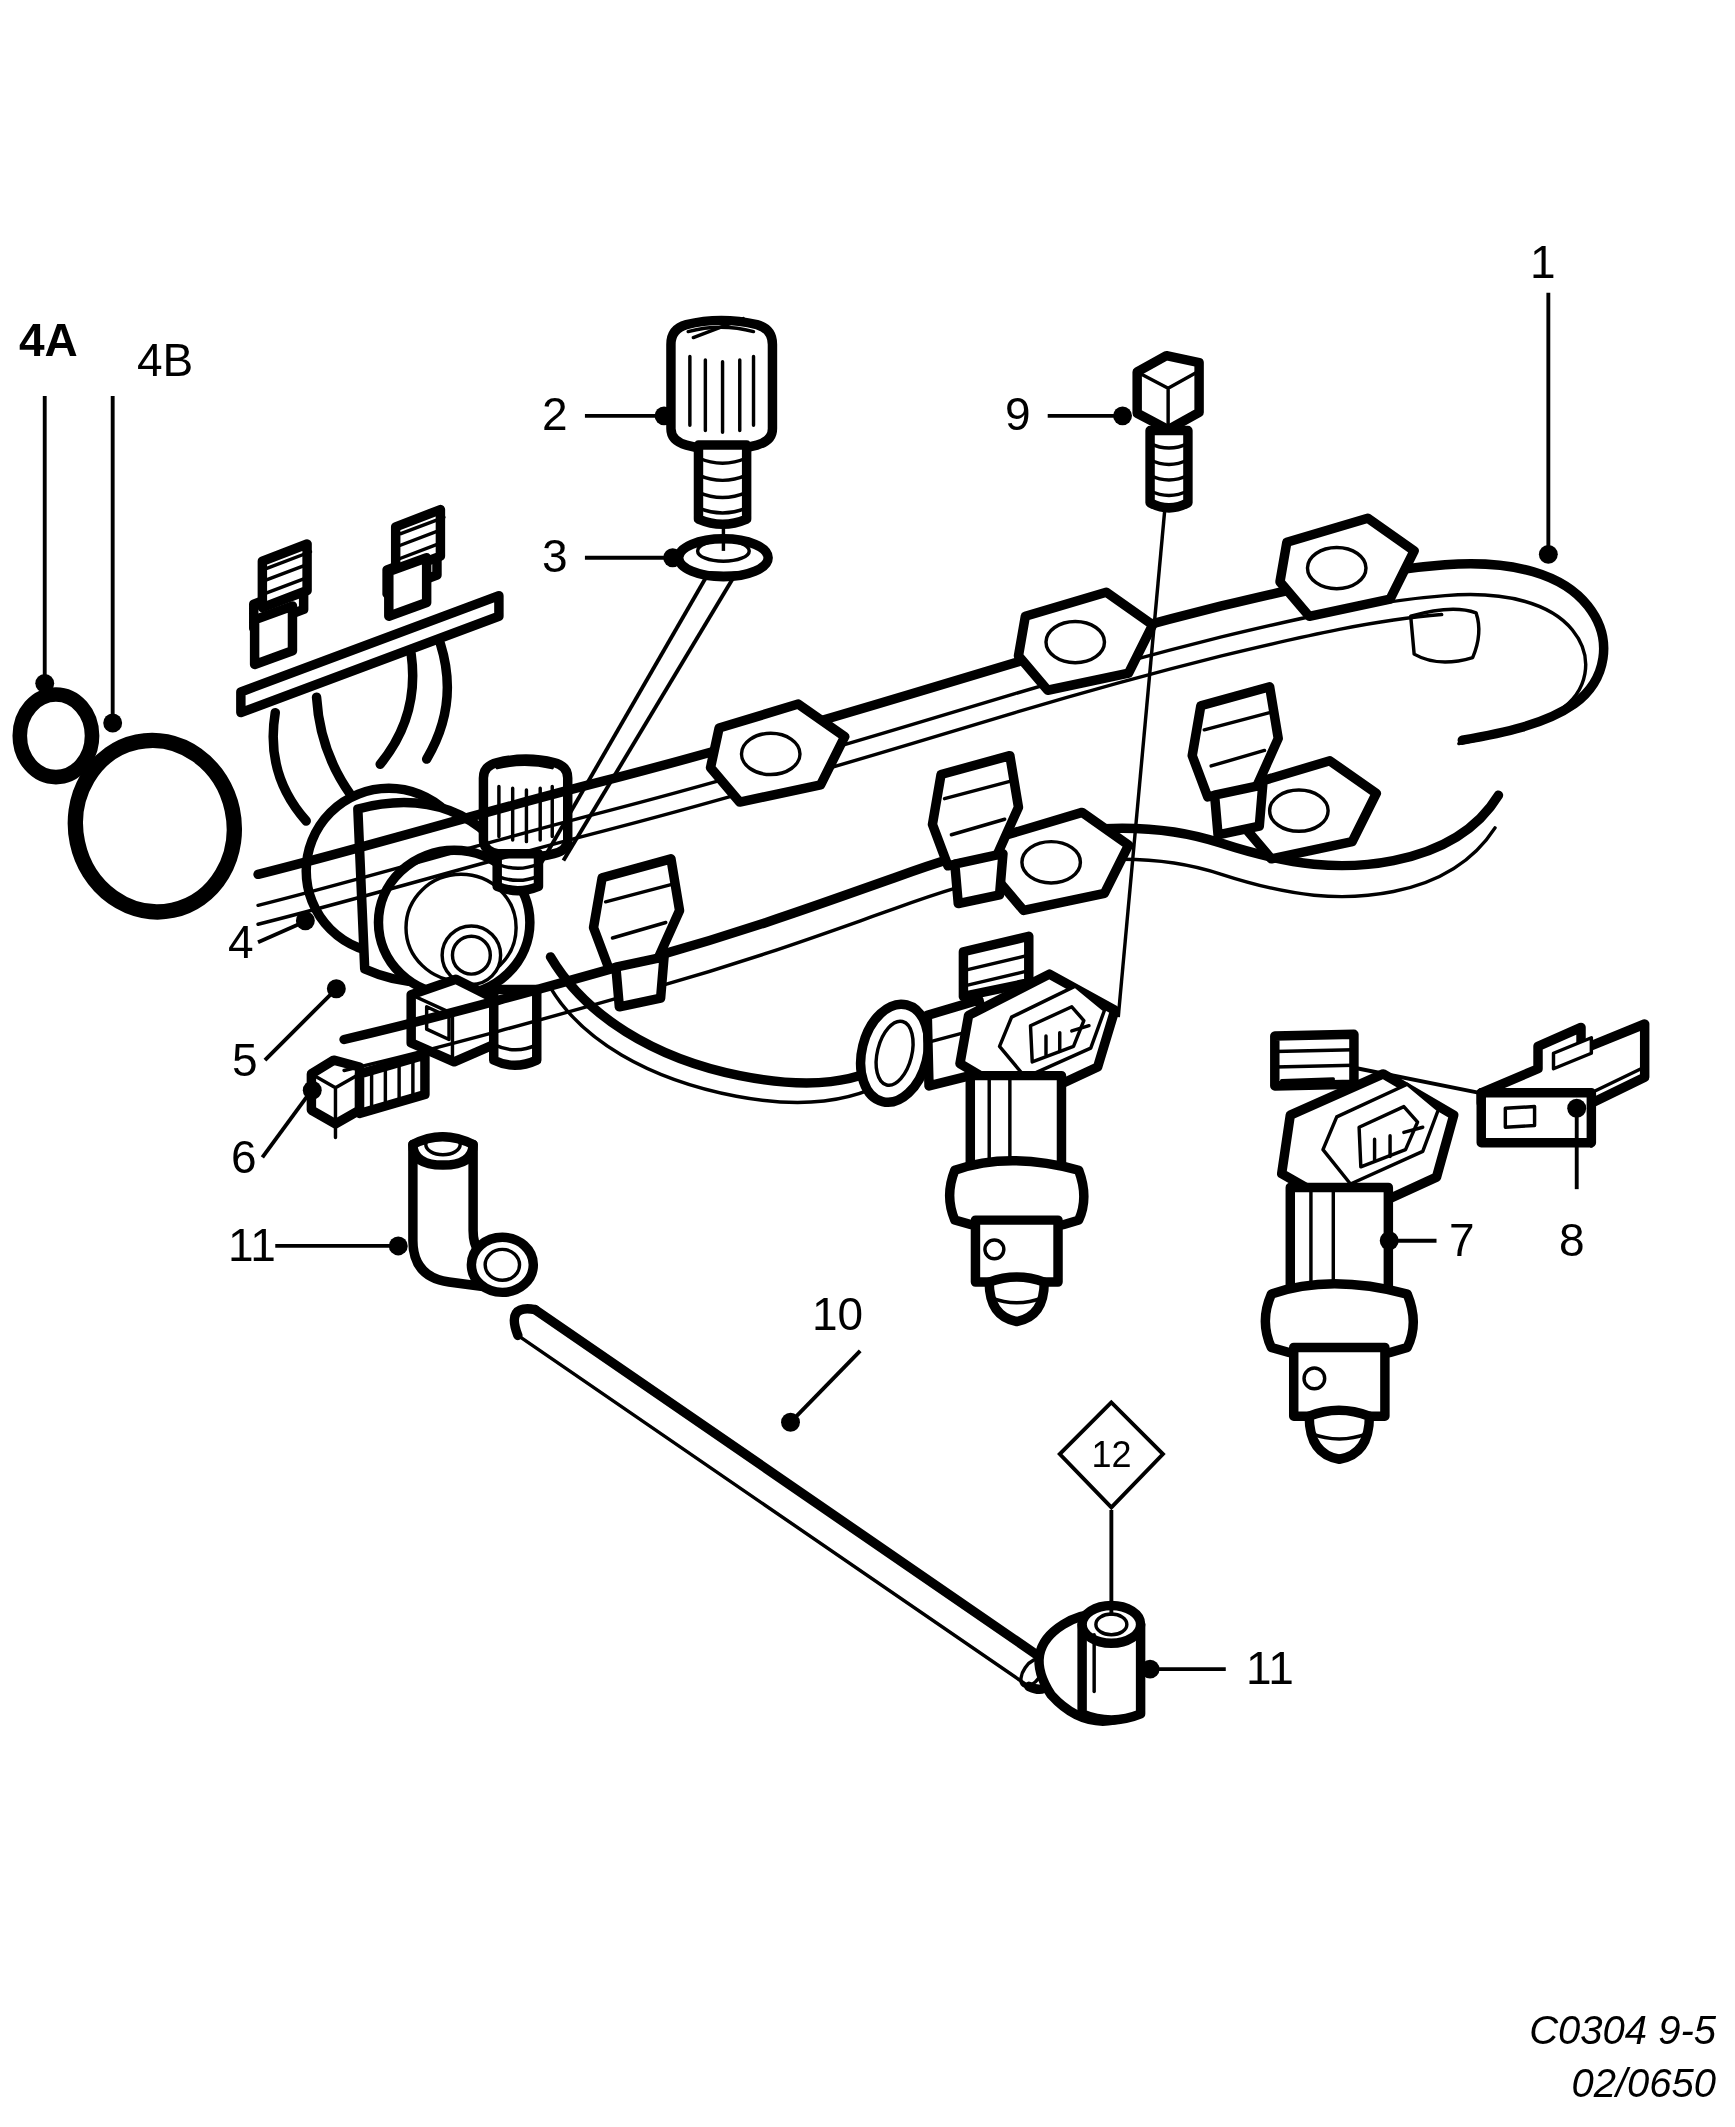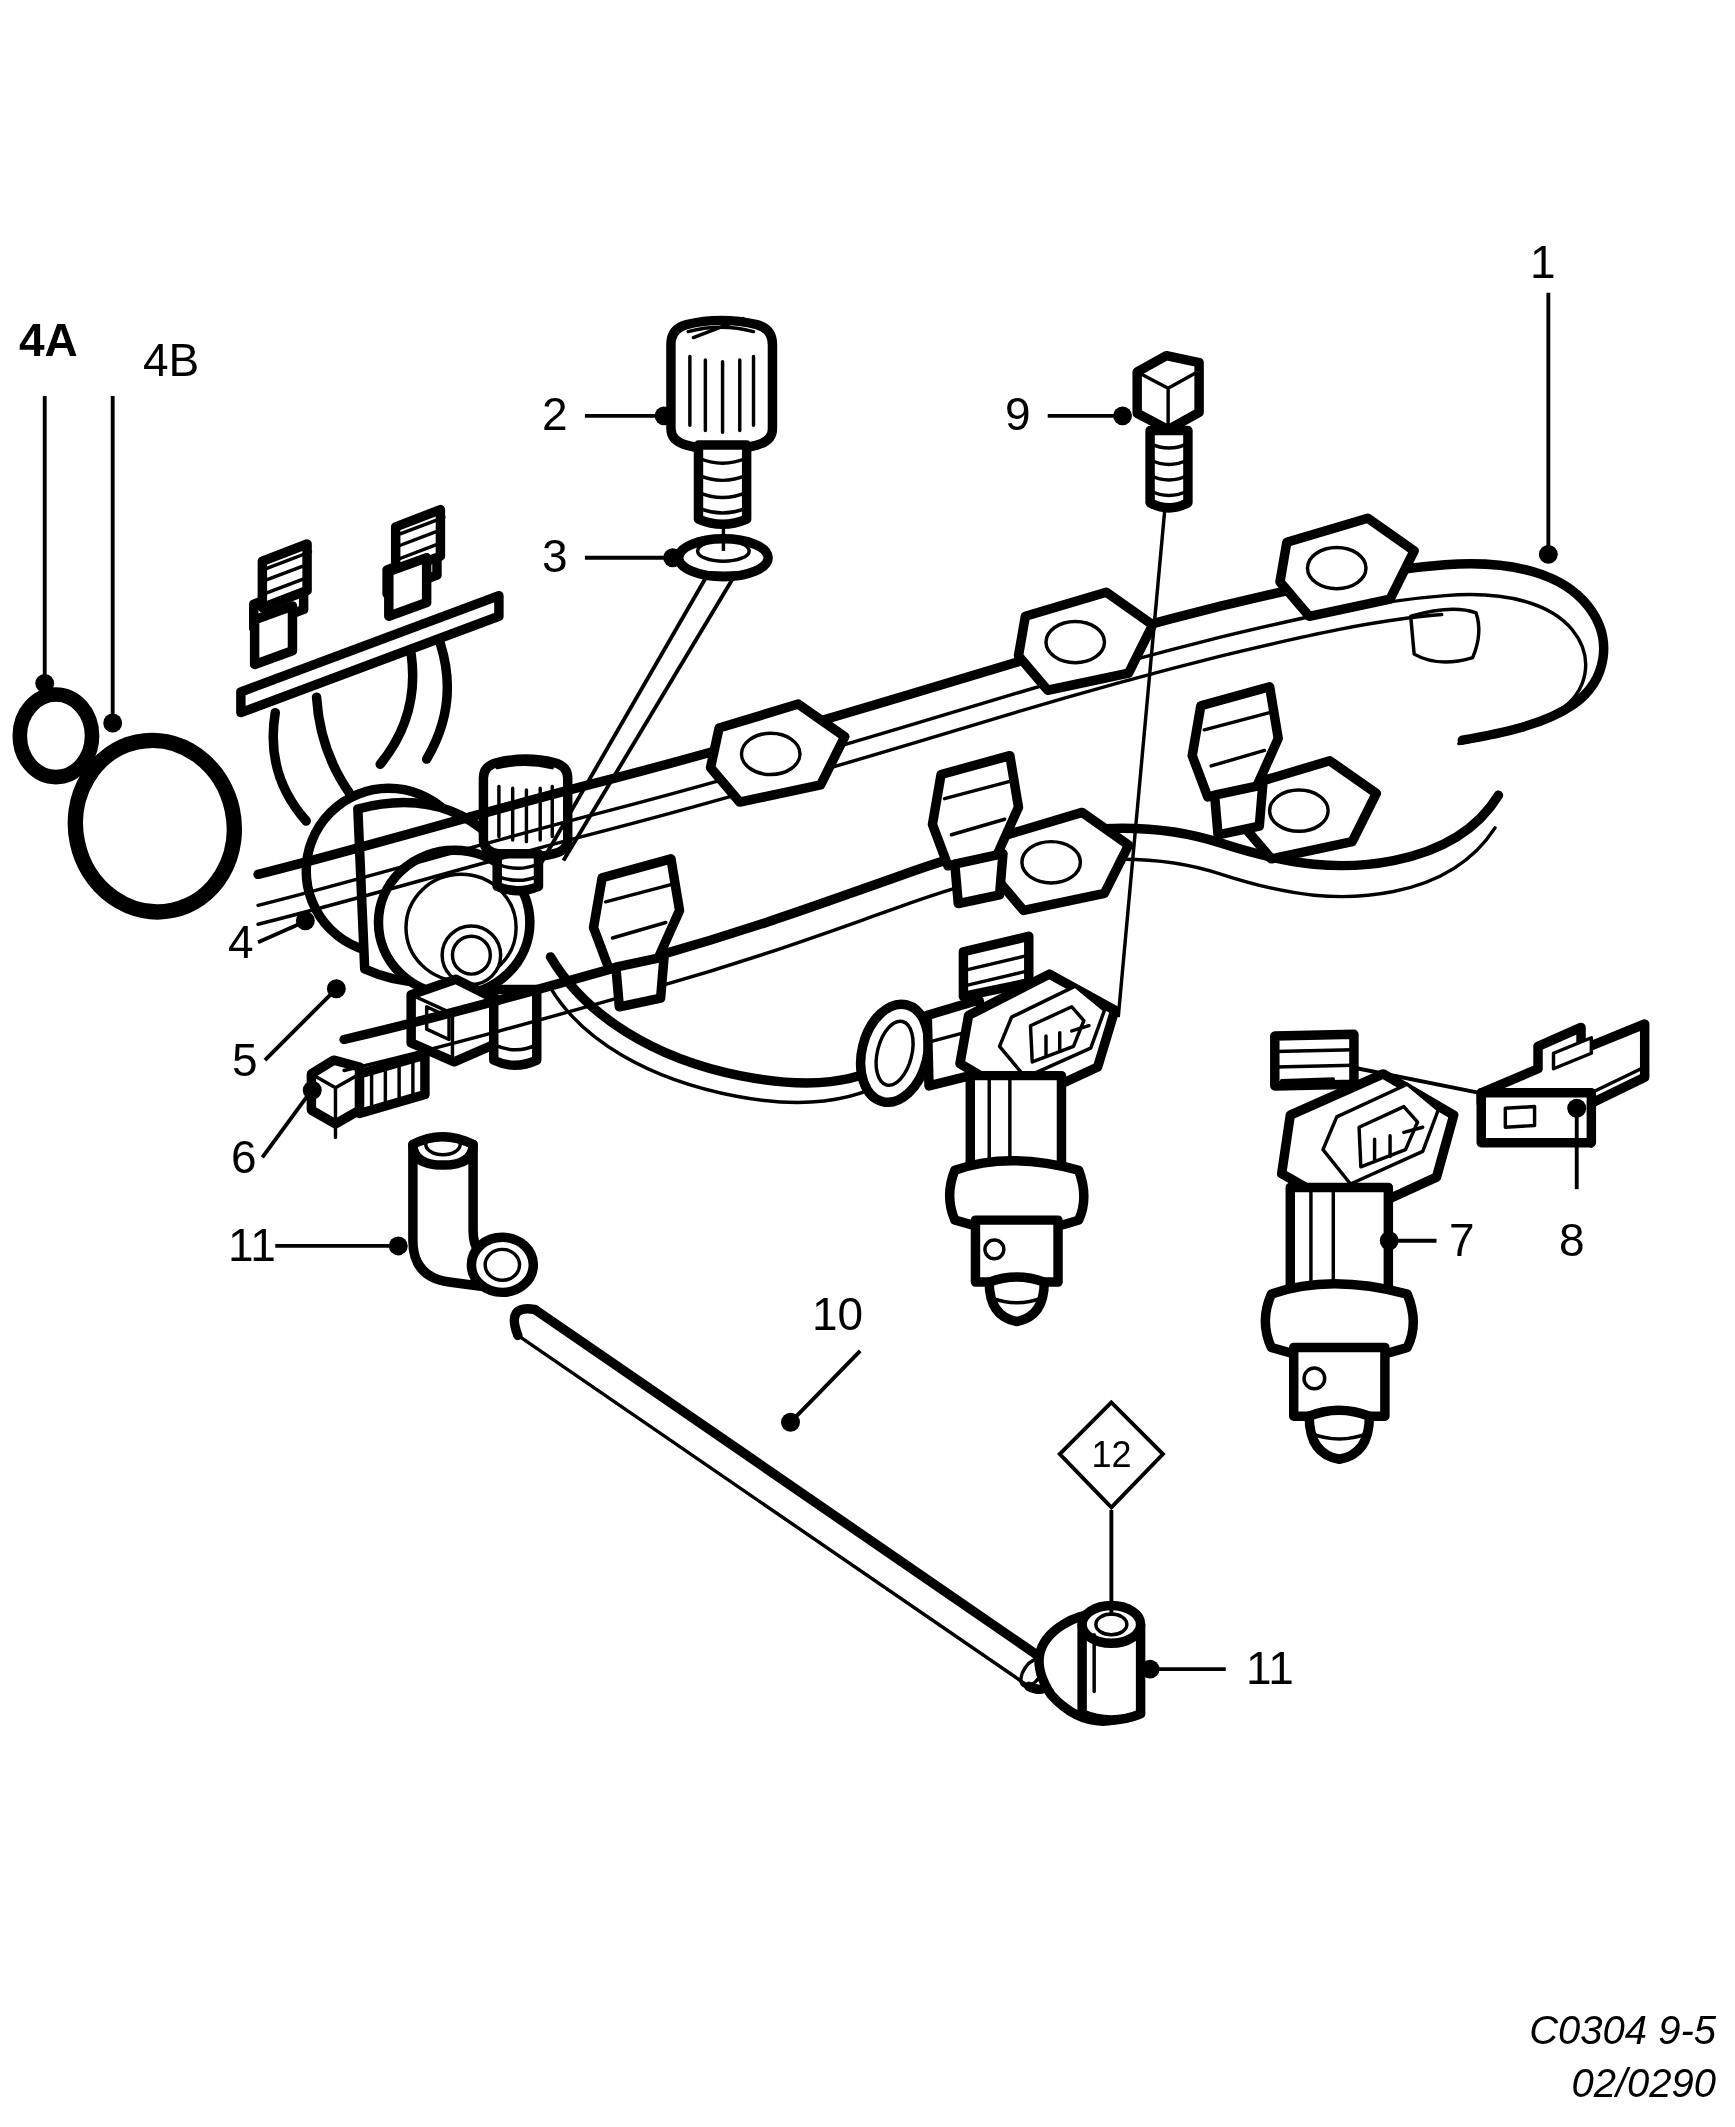--- a/index.html
+++ b/index.html
@@ -334,29 +334,29 @@
 
   <path class="leader" d="M1292 1755 L1292 1878"></path>
   <path class="leader" d="M1292 1630 L1232 1690 L1292 1752 L1352 1690 Z"></path>
 
 </svg>
 
 <div class="callout" style="left:1530px;top:239px;">1</div>
 <div class="callout" style="left:542px;top:391px;">2</div>
 <div class="callout" style="left:542px;top:533px;">3</div>
 <div class="callout" style="left:19px;top:317px;font-weight:bold;">4A</div>
-<div class="callout" style="left:143px;top:337px;">4B</div>
+<div class="callout" style="left:137px;top:337px;">4B</div>
 <div class="callout" style="left:228px;top:919px;">4</div>
 <div class="callout" style="left:232px;top:1037px;">5</div>
 <div class="callout" style="left:231px;top:1134px;">6</div>
 <div class="callout" style="left:1449px;top:1217px;">7</div>
 <div class="callout" style="left:1559px;top:1217px;">8</div>
 <div class="callout" style="left:1005px;top:391px;">9</div>
 <div class="callout" style="left:812px;top:1291px;">10</div>
 <div class="callout" style="left:228px;top:1222px;">11</div>
 <div class="callout" style="left:1246px;top:1645px;">11</div>
 <div class="callout diamond-label" style="left:1060px;top:1403px;">12</div>
 
 <div class="footer" style="top:2005px;">C0304 9-5</div>
-<div class="footer" style="top:2058px;">02/0290</div>
+<div class="footer" style="top:2058px;">02/0650</div>
 
 </div>
 
 
 </body></html>

